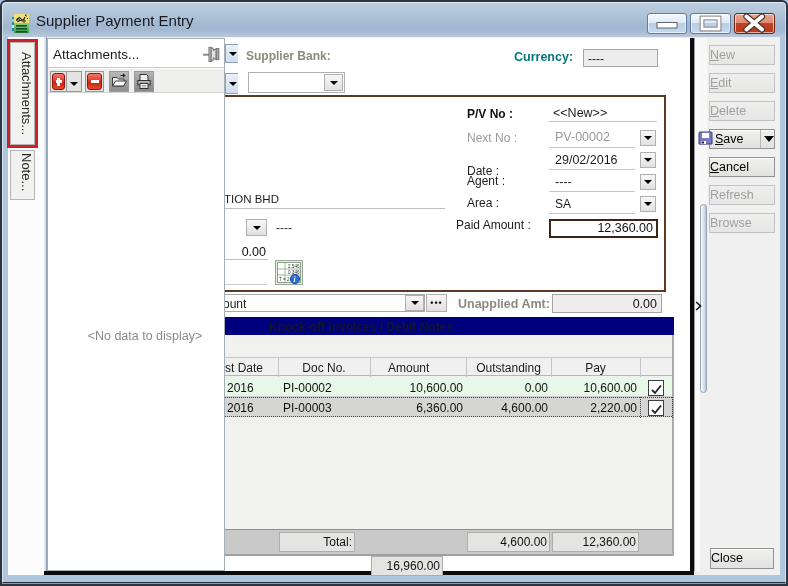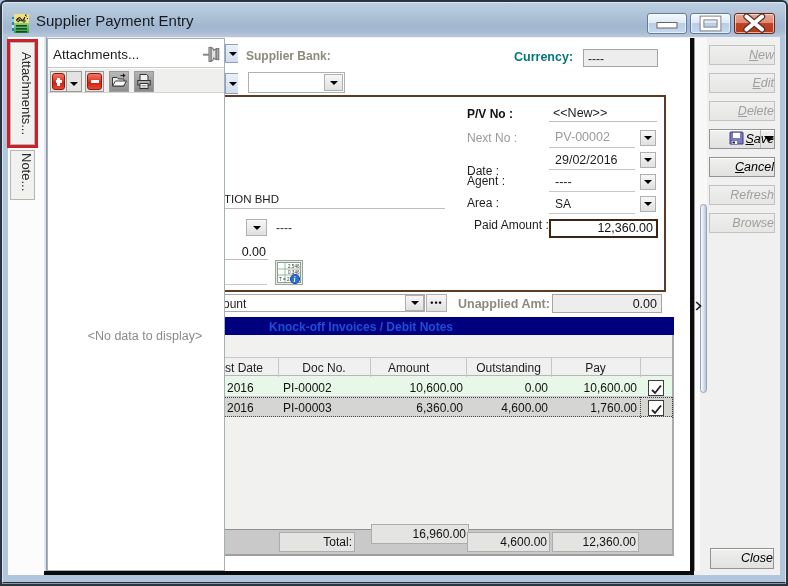--- a/index.html
+++ b/index.html
@@ -35,21 +35,21 @@
 .dbtn .tri { margin:0 !important; }
 .tri { display:inline-block; width:0; height:0; border-left:4px solid transparent; border-right:4px solid transparent; border-top:4px solid #000; }
 .num { font-size:12.5px; color:#111; text-align:right; white-space:nowrap; }
 
 #greyline { left:694px; top:38px; width:1px; height:533px; background:#9a9a9a; }
 #whiteline { left:695px; top:38px; width:5px; height:533px; background:#fafafa; }
 #splitter { left:700px; top:204px; width:7px; height:189px;
   background:linear-gradient(90deg,#fdfdfe 0%,#dde6ee 45%,#b5c5d6 100%); border:1px solid #93a5b5; border-radius:3.5px; }
 #whiteline2 { left:700px; top:38px; width:7px; height:166px; background:#f8f8f7; }
 
-.sbtn { left:709px; width:66px; height:20px; font-size:12.5px; text-align:right; line-height:18px;font-style:italic; }
+.sbtn { left:709px; width:66px; height:20px; font-size:12.5px; text-align:left; line-height:18px; }
 .dis { border:1px solid #c2c2c2; background:linear-gradient(180deg,#efefee,#e6e6e4); color:#a0a0a0; }
 .ena { border:1px solid #929292; background:linear-gradient(180deg,#f0f0ef,#e1e1df); color:#000;
   box-shadow: inset 0 1px 0 0 rgba(255,255,255,.9); }
 
 .fragbtn { background:linear-gradient(180deg,#e9f1fa,#cfdded); border:1px solid #8fa0b8; border-right:none;
   display:flex; align-items:center; justify-content:flex-start; padding-left:3px; }
 .fragbtn .tri { margin:0 !important; }
 .ghead { font-size:12px; color:#1d1d1d; white-space:nowrap; }
 .gcol { top:357px; width:1px; height:60px; background:#c6c6c6; }
 .gcell { font-size:12px; color:#111; white-space:nowrap; }
@@ -177,36 +177,36 @@
       <span class="tri"></span>
     </div>
 
   <div class="abs lbl" style="left:467px;top:196px">Area :</div>
   <div class="abs lbl" style="left:555px;top:197px;font-size:12px">SA</div>
   <div class="abs" style="left:549px;top:213px;width:86px;height:1px;background:#c6c6c6"></div>
   <div class="abs dbtn" style="left:640px;top:196px;width:16px;height:16px">
       <span class="tri"></span>
     </div>
 
-  <div class="abs lbl" style="left:474px;top:218px">Paid Amount :</div>
+  <div class="abs lbl" style="left:456px;top:218px">Paid Amount :</div>
   <div class="abs" style="left:549px;top:219px;width:109px;height:19px;background:#fff;border:2px solid #3d2413"></div>
   <div class="abs num" style="left:549px;top:221px;width:104px">12,360.00</div>
 
   <div class="abs" style="left:225px;top:294px;width:200px;height:18px;background:#fff;border:1px solid #a9a9a9;border-left:none"></div>
   <div class="abs lbl" style="left:223px;top:297px">ount</div>
   <div class="abs dbtn" style="left:405px;top:295px;width:19px;height:16px;text-align:center">
       <span class="tri" style="margin-top:5px"></span>
     </div>
   <div class="abs dbtn" style="left:426px;top:294px;width:21px;height:18px;text-align:center;font-size:9px;font-weight:bold;line-height:15px;color:#111;letter-spacing:1px">•••</div>
   <div class="abs blbl" style="left:458px;top:297px;color:#8c8a7c;font-size:12.5px">Unapplied Amt:</div>
   <div class="abs" style="left:552px;top:294px;width:110px;height:19px;background:#ededed;border:1px solid #a5a5a5"></div>
   <div class="abs num" style="left:552px;top:297px;width:105px">0.00</div>
 
   <div class="abs" style="left:225px;top:317px;width:449px;height:18px;background:#00007f"></div>
-  <div class="abs blbl" style="left:269px;top:320px;color:#1d4ed8">Knock-off Invoices / Debit Notes</div>
+  <div class="abs blbl" style="left:269px;top:320px;color:#0f172a">Knock-off Invoices / Debit Notes</div>
 
   <div class="abs" style="left:225px;top:335px;width:449px;height:221px;background:#f1f1f0;border-right:2px solid #ababab;border-bottom:1px solid #9e9e9e"></div>
   <div class="abs" style="left:225px;top:357px;width:447px;height:19px;background:#f0f0f0;border-top:1px solid #c8c8c8;border-bottom:1px solid #b6b6b6"></div>
   <div class="abs ghead" style="left:225px;top:361px">st Date</div>
   <div class="abs ghead" style="left:278px;top:361px;width:92px;text-align:center">Doc No.</div>
   <div class="abs ghead" style="left:388px;top:361px;width:96px;">Amount</div>
   <div class="abs ghead" style="left:466px;top:361px;width:85px;text-align:center">Outstanding</div>
   <div class="abs ghead" style="left:551px;top:361px;width:89px;text-align:center">Pay</div>
 
   <div class="abs gcol" style="left:278px"></div>
@@ -223,29 +223,29 @@
   <div class="abs gcell num" style="left:551px;top:381px;width:86px;font-size:12px">10,600.00</div>
   <div class="abs cb" style="left:648px;top:380px"><svg width="13" height="12" viewBox="0 0 13 12">
         <path d="M2 6 L5 9 L11 1.5" stroke="#222" stroke-width="1.8" fill="none"></path>
       </svg></div>
 
   <div class="abs" style="left:225px;top:397px;width:447px;height:20px;background:#d5d5d4;border-top:1px dotted #444;border-bottom:1px dotted #444"></div>
   <div class="abs gcell" style="left:227px;top:401px">2016</div>
   <div class="abs gcell" style="left:283px;top:401px">PI-00003</div>
   <div class="abs gcell num" style="left:370px;top:401px;width:93px;font-size:12px">6,360.00</div>
   <div class="abs gcell num" style="left:466px;top:401px;width:82px;font-size:12px">4,600.00</div>
-  <div class="abs gcell num" style="left:551px;top:401px;width:86px;font-size:12px">1,760.00</div>
+  <div class="abs gcell num" style="left:551px;top:401px;width:86px;font-size:12px">2,220.00</div>
   <div class="abs cb" style="left:648px;top:400px"><svg width="13" height="12" viewBox="0 0 13 12">
         <path d="M2 6 L5 9 L11 1.5" stroke="#222" stroke-width="1.8" fill="none"></path>
       </svg></div>
   <div class="abs" style="left:640px;top:397px;width:33px;height:21px;border-left:1px dotted #444;border-right:1px dotted #444"></div>
 
   <div class="abs" style="left:225px;top:529px;width:447px;height:26px;background:#c9c9c9;border-top:1px solid #909090;border-bottom:1px solid #a0a0a0"></div>
   <div class="abs fcell" style="left:279px;top:532px;width:76px">Total:</div>
-  <div class="abs fcell" style="left:371px;top:524px;width:98px">16,960.00</div>
+  <div class="abs fcell" style="left:371px;top:556px;width:72px">16,960.00</div>
   <div class="abs fcell" style="left:467px;top:532px;width:83px">4,600.00</div>
   <div class="abs fcell" style="left:552px;top:532px;width:87px">12,360.00</div>
 </div>
 
 <div id="leftstrip">
   <div class="abs" style="left:8px;top:37px;width:36px;height:538px;background:#fcfcfc"></div>
   <div class="abs" style="left:43px;top:37px;width:4px;height:534px;background:linear-gradient(90deg,#ffffff,#cdd9e6);border-right:1px solid #8fa0b2"></div>
   <div class="abs" style="left:7px;top:39px;width:31px;height:109px;border:3px solid #cd2127"></div>
   <div class="abs vtab" style="left:10px;top:42px;width:25px;height:103px">Attachments...</div>
   <div class="abs vtab" style="left:10px;top:150px;width:25px;height:50px;text-align:left;padding-top:2px">Note...</div>

